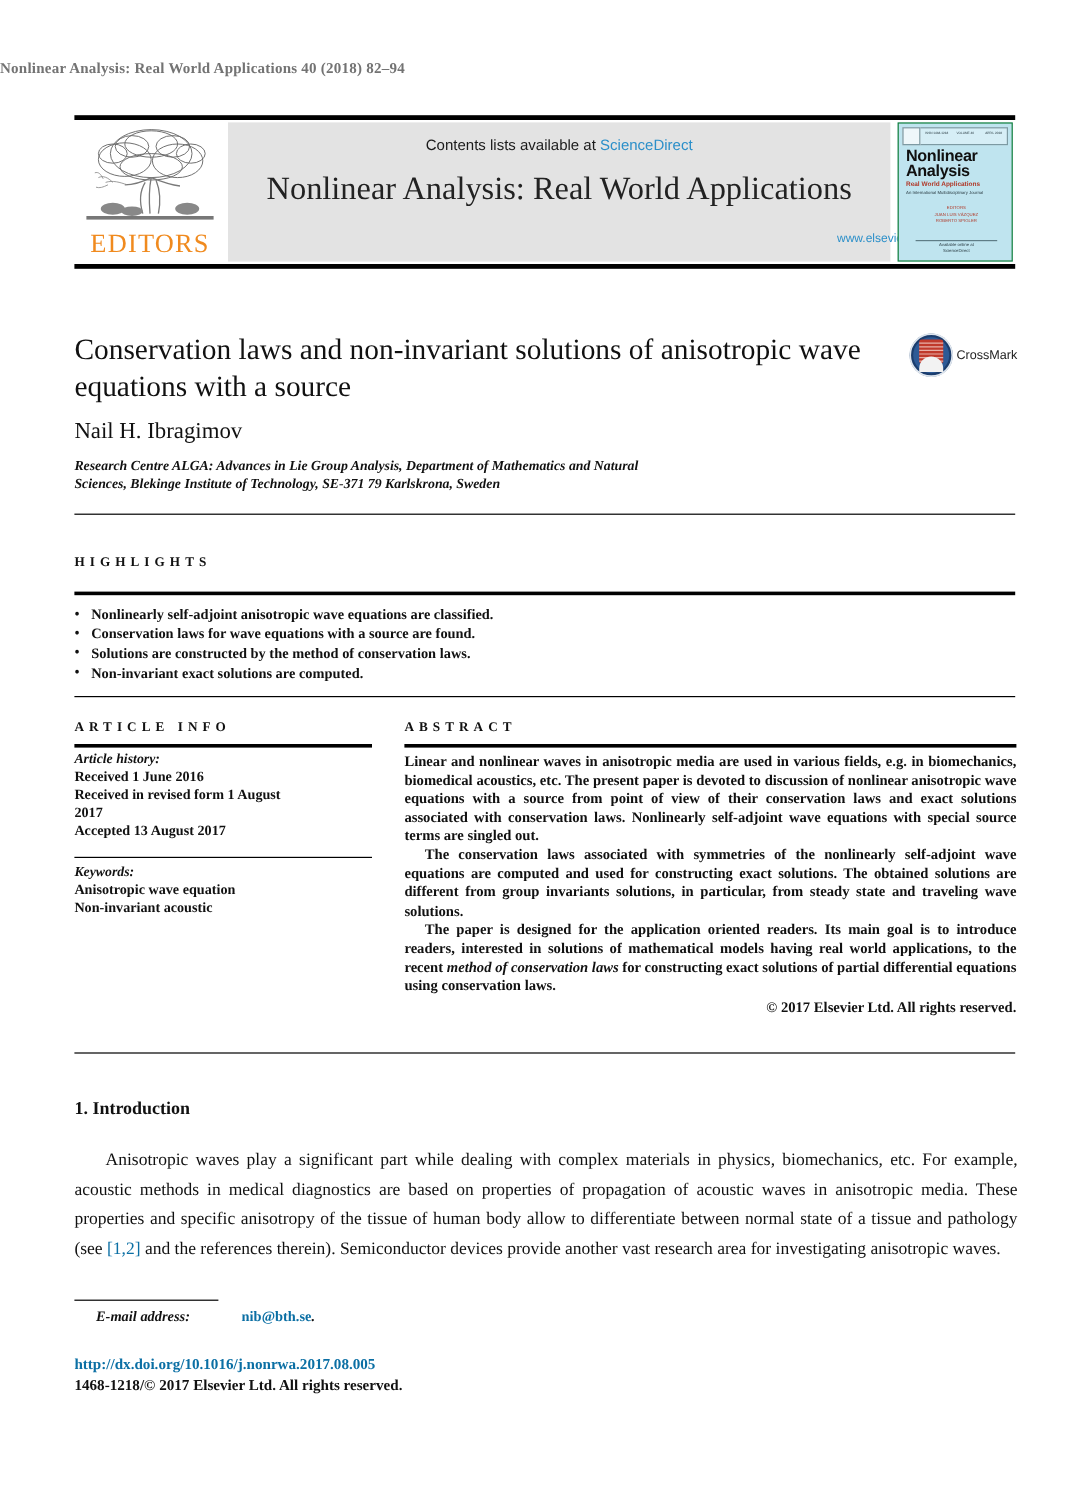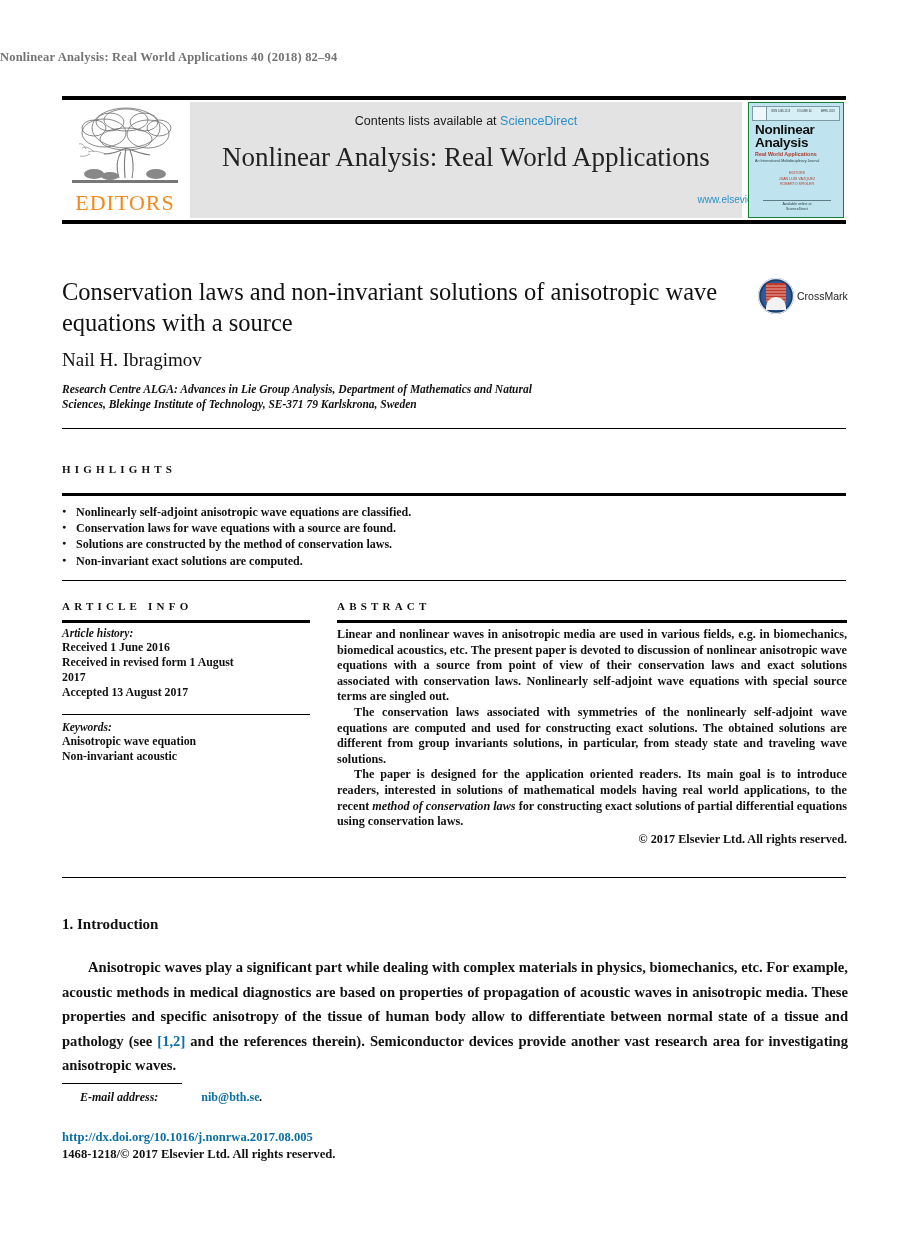--- a/index.html
+++ b/index.html
@@ -307,21 +307,20 @@
   }
   .body-p {
     position: absolute;
     left: 62px; top: 955px;
     width: 786px;
     font-size: 14.6px;
     line-height: 24.5px;
     text-align: justify;
     color: #111;
     text-indent: 26px;
-    font-weight: bold;
   }
   .cite { color: #0b6fa4; }
 
   
   .foot-rule {
     position: absolute;
     left: 62px; top: 1083px;
     width: 120px; height: 1px;
     background: #000;
   }

